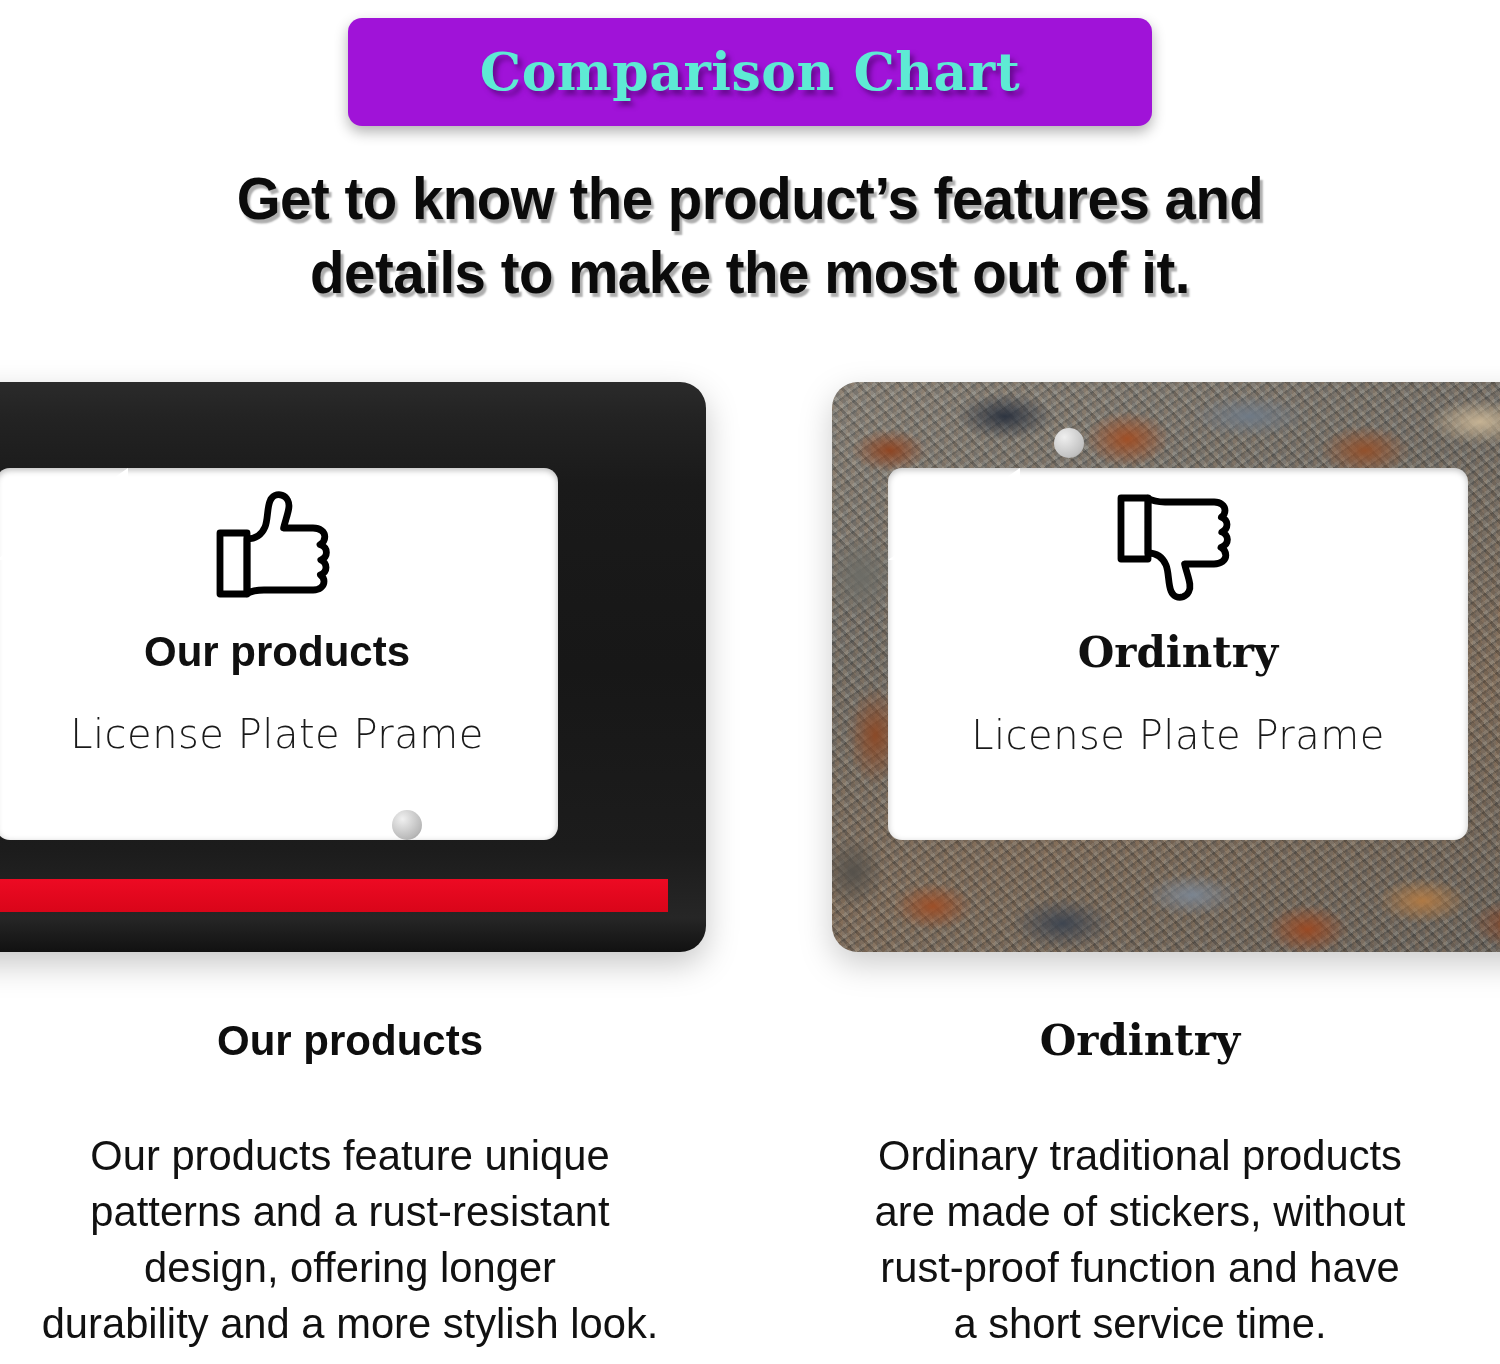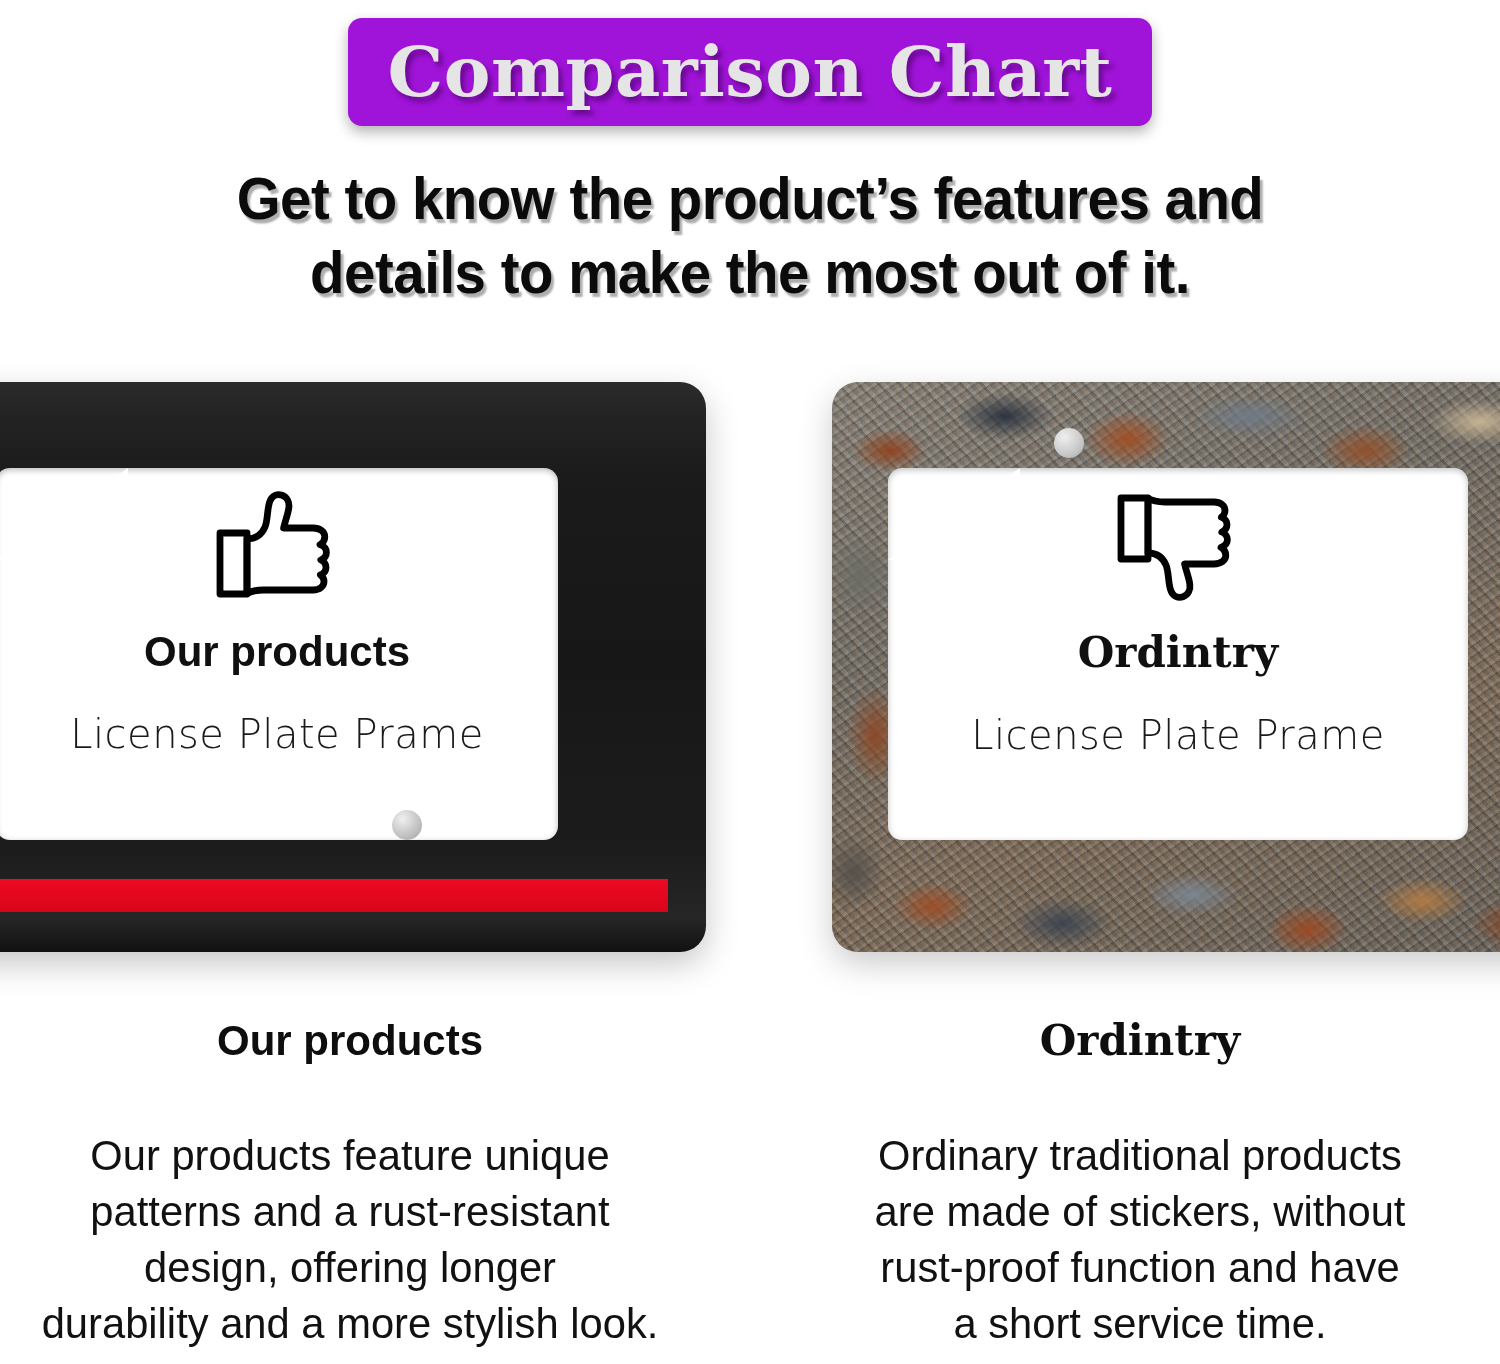--- a/index.html
+++ b/index.html
@@ -26,23 +26,23 @@
     background: #A013D8;
     border-radius: 14px;
     box-shadow: 0 6px 14px rgba(0,0,0,0.30);
     display: flex;
     align-items: center;
     justify-content: center;
   }
   #title-text {
     font-family: "DejaVu Serif", "Liberation Serif", serif;
     font-weight: 700;
-    font-size: 70px;
+    font-size: 52px;
     line-height: 1;
-    color: #e5e5e5;
+    color: #5eead4;
     letter-spacing: 0.5px;
     text-shadow: 4px 5px 5px rgba(60,0,90,0.55);
     white-space: nowrap;
   }
 
   
   #subtitle {
     position: absolute;
     left: 0;
     top: 162px;

